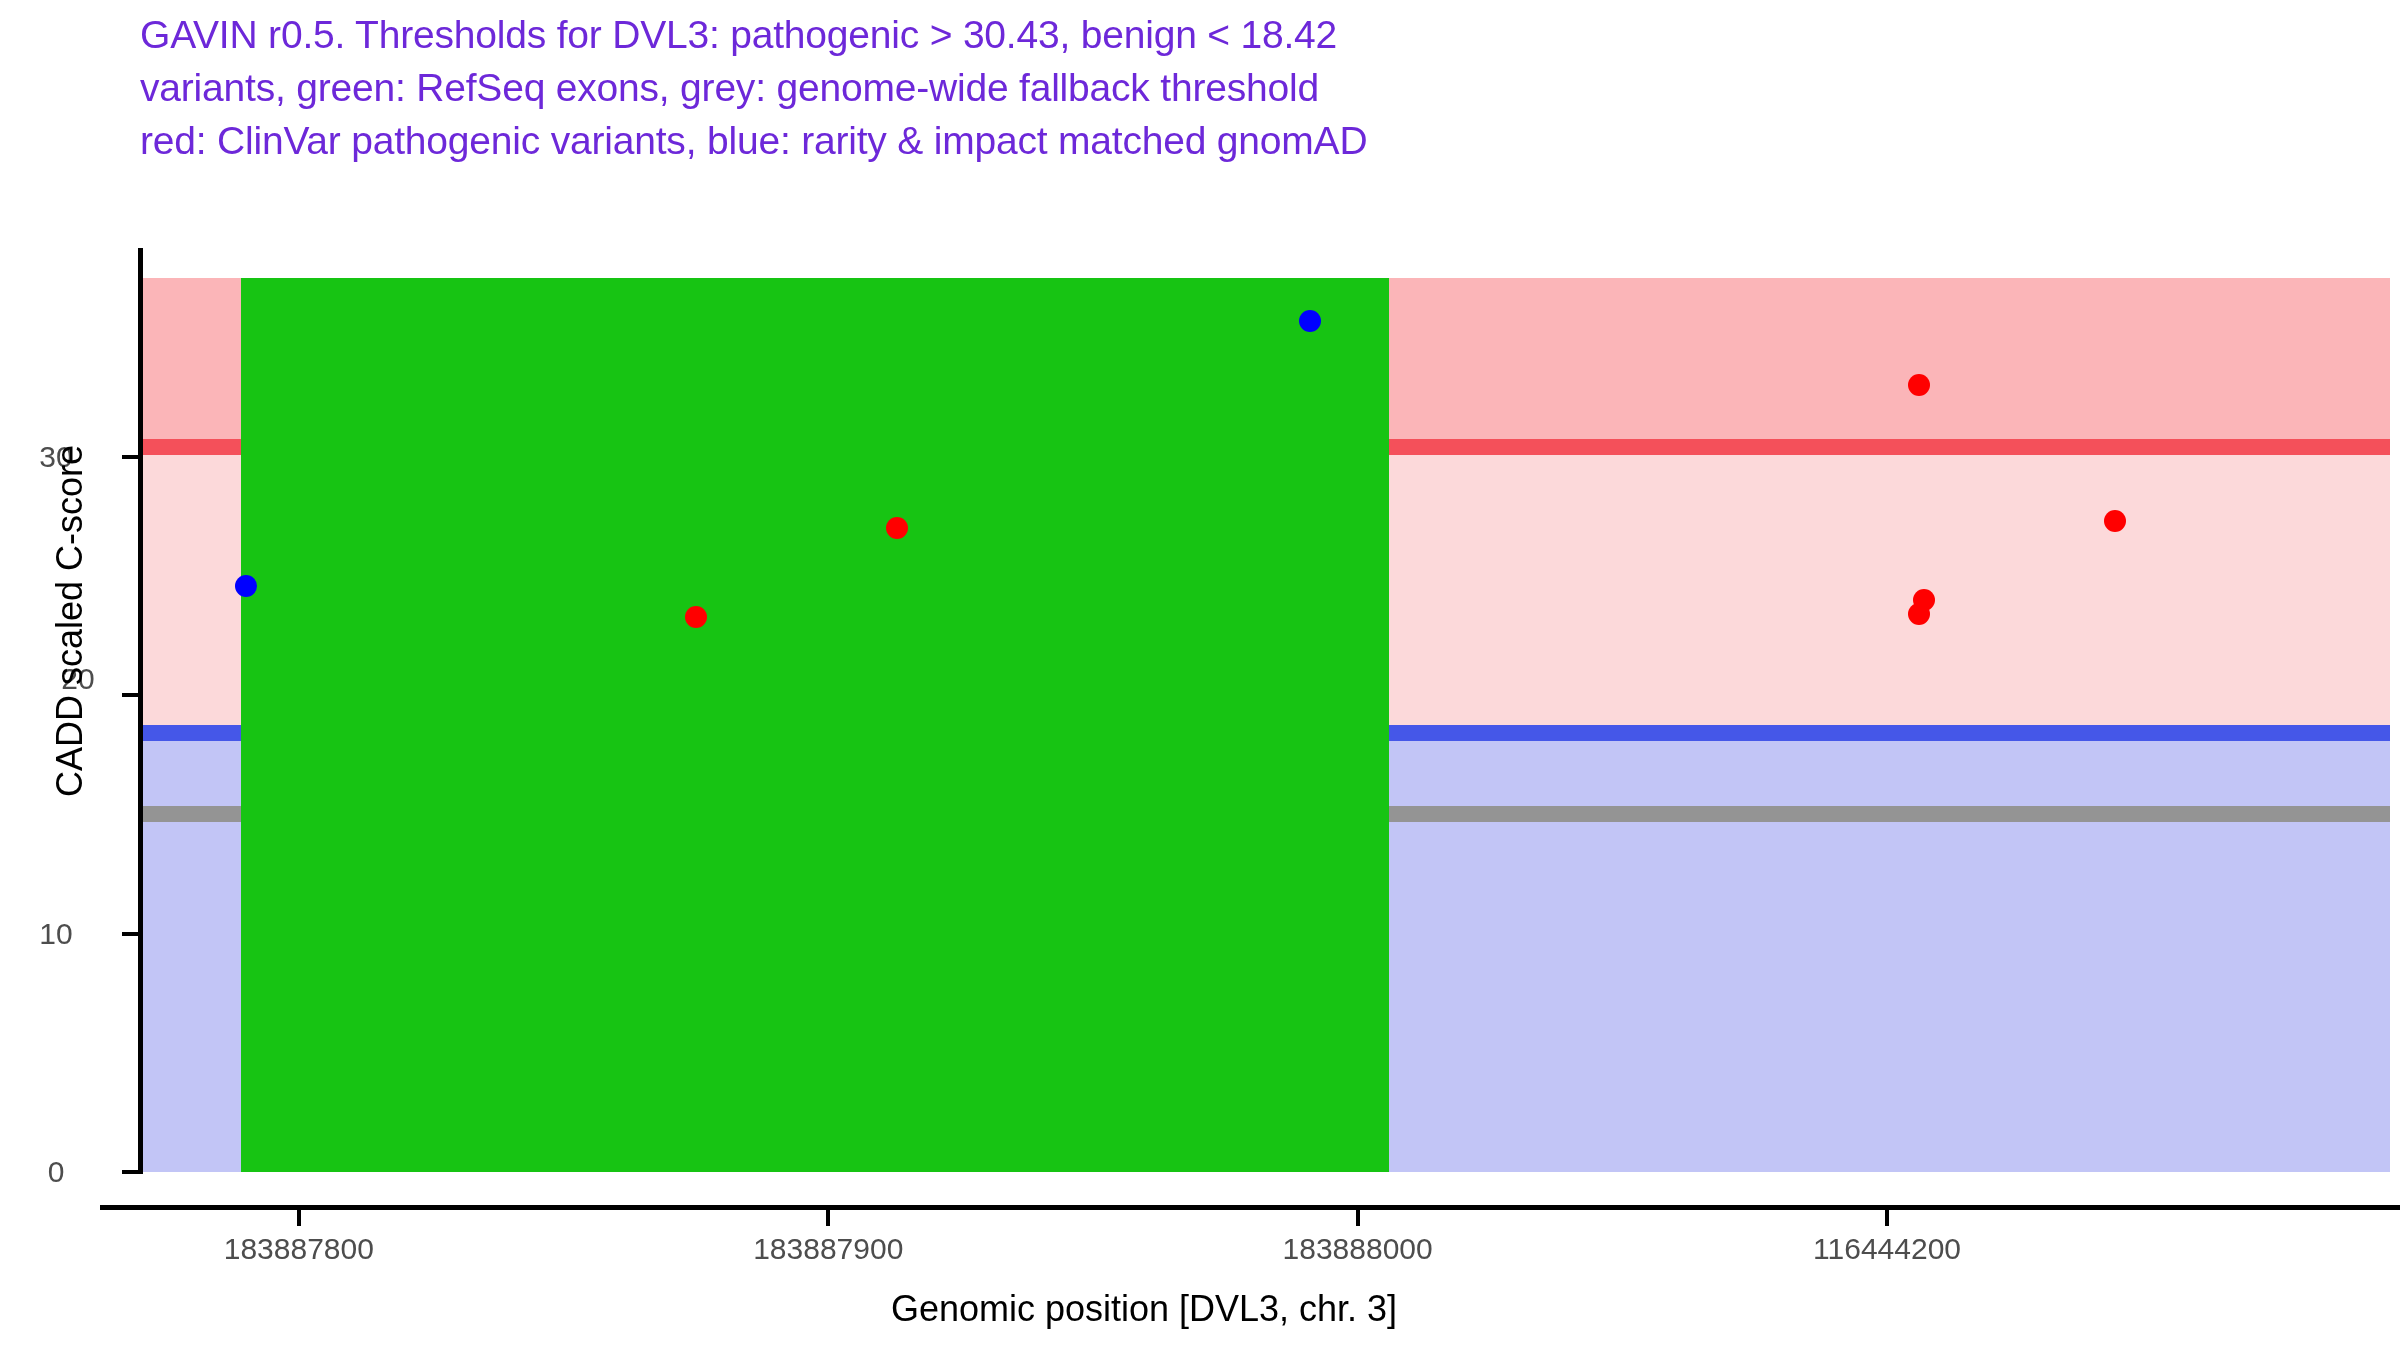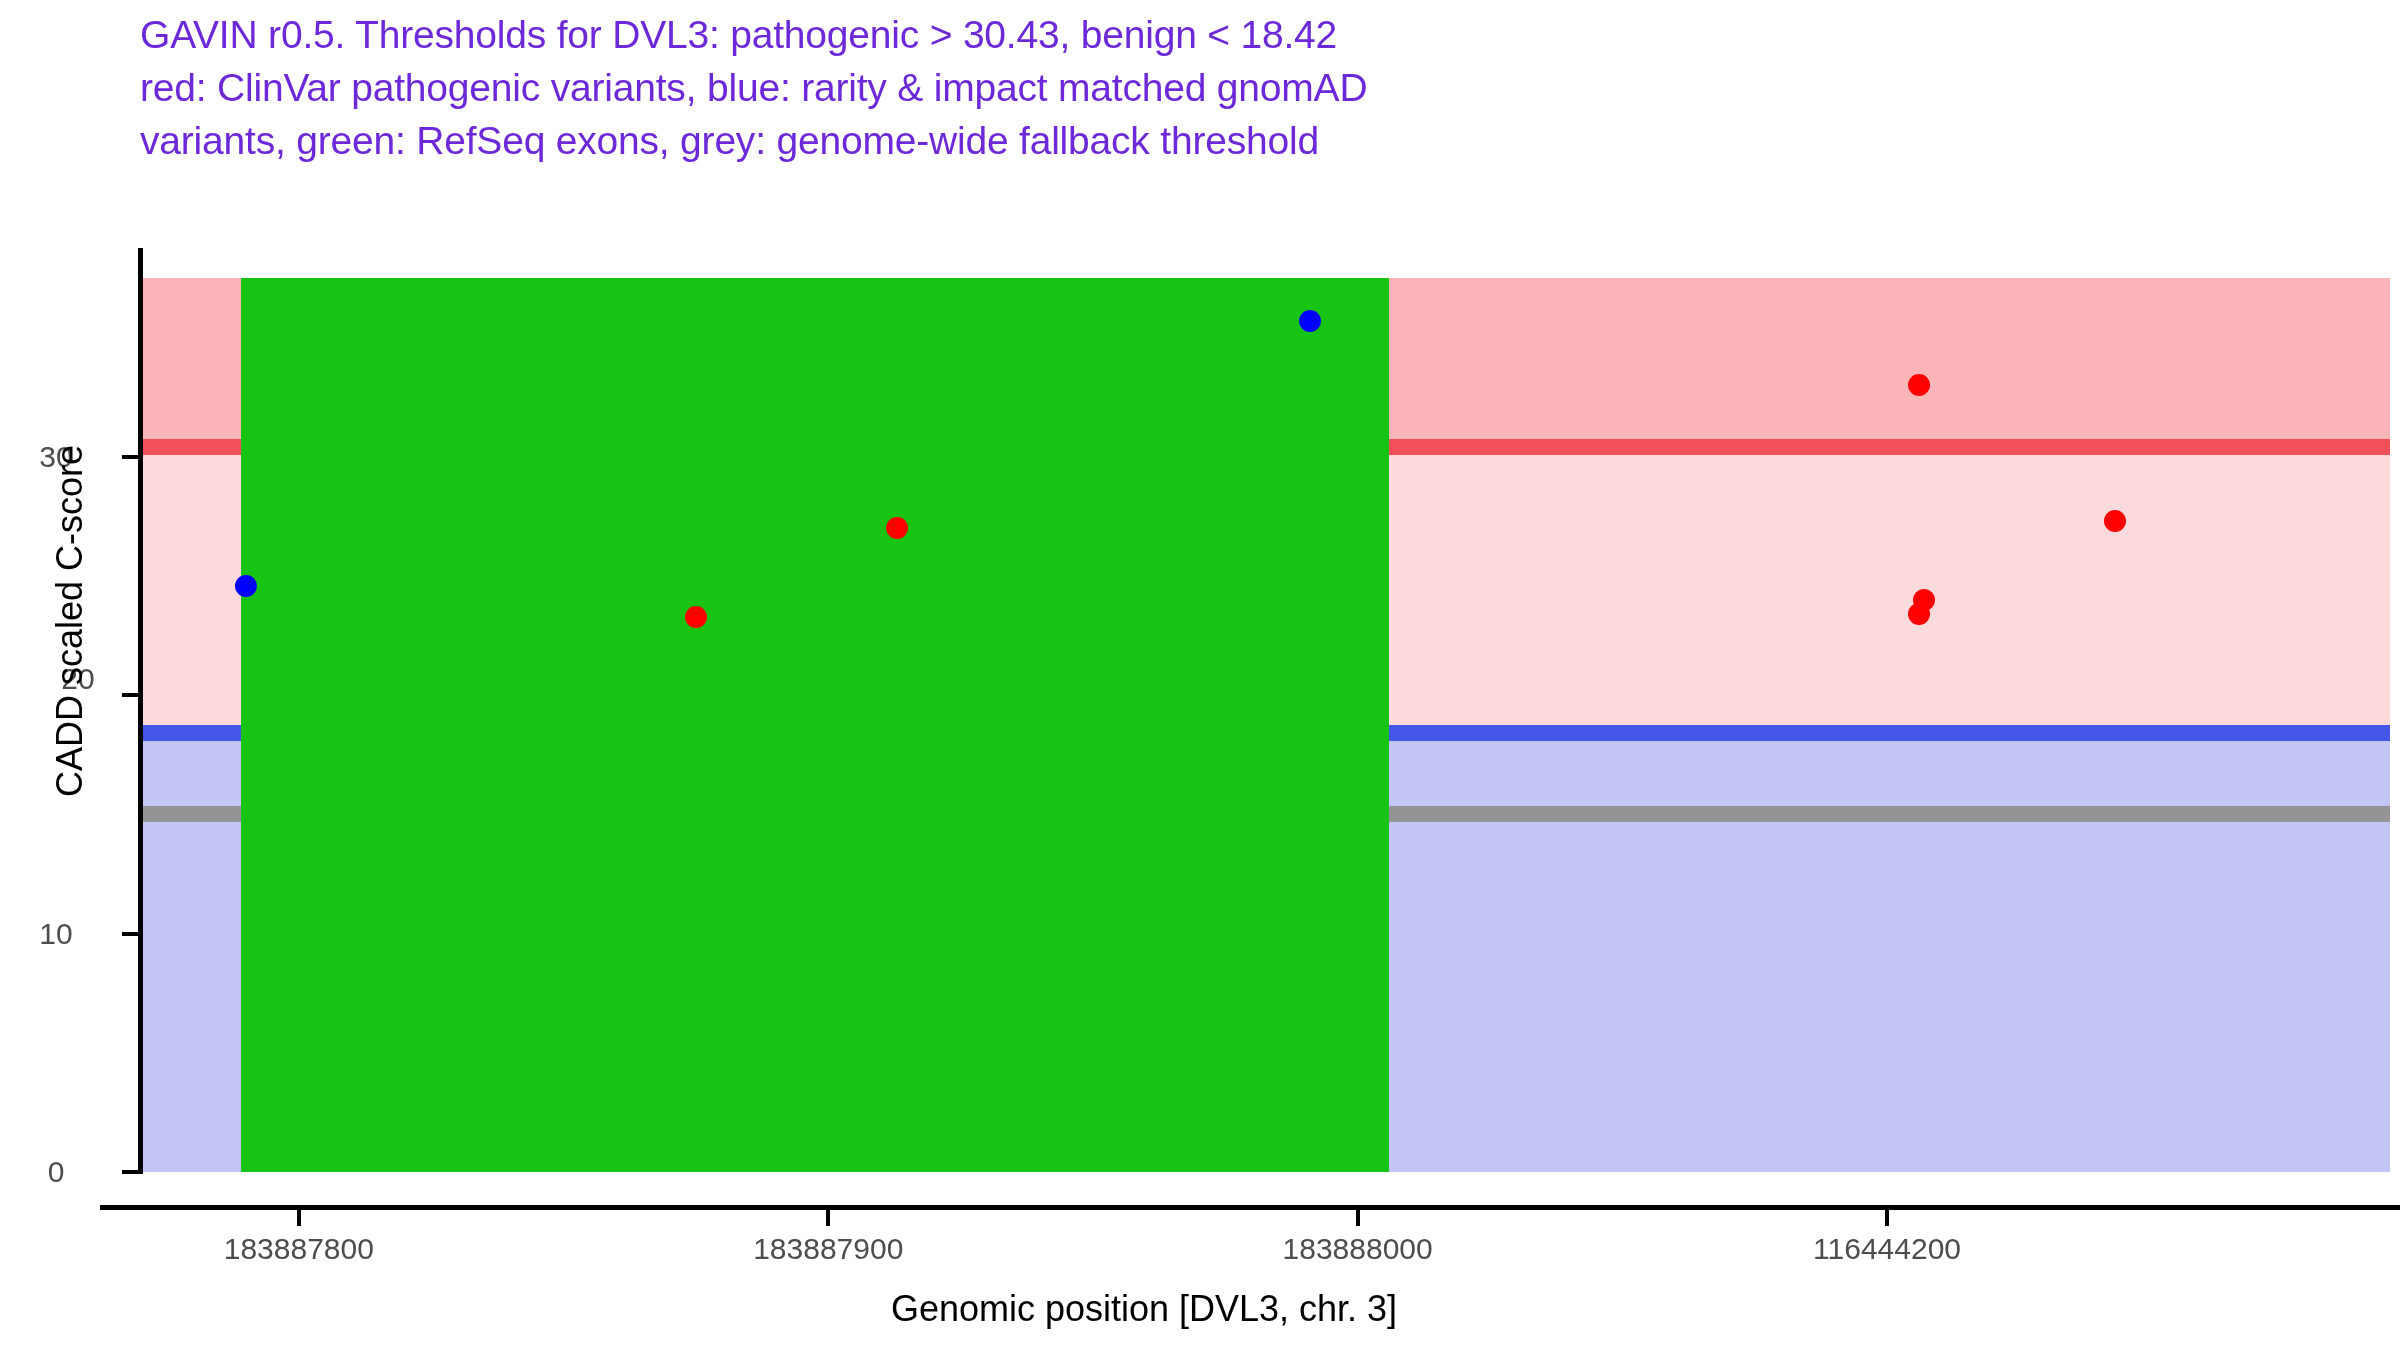--- a/index.html
+++ b/index.html
@@ -52,22 +52,22 @@
     font-size:36px;color:#000;
   }
 </style>
 </head>
 <body>
 
 <div id="page">
 
   <div class="title-block">
     <div class="title-line">GAVIN r0.5. Thresholds for DVL3: pathogenic &gt; 30.43, benign &lt; 18.42</div>
+    <div class="title-line">variants, green: RefSeq exons, grey: genome-wide fallback threshold</div>
     <div class="title-line">red: ClinVar pathogenic variants, blue: rarity &amp; impact matched gnomAD</div>
-    <div class="title-line">variants, green: RefSeq exons, grey: genome-wide fallback threshold</div>
   </div>
 
   <div class="plot">
     <div class="panel" id="panel">
         <div class="band" style="top: 0px; height: 168.549px; background: rgb(251, 181, 184);"></div>
         <div class="band" style="top: 168.549px; height: 286.318px; background: rgb(252, 217, 218);"></div>
         <div class="band" style="top: 454.867px; height: 439.133px; background: rgb(194, 197, 246);"></div>
         <div class="hline" style="top: 160.549px; height: 16px; background: rgb(244, 80, 90);"></div>
         <div class="hline" style="top: 446.867px; height: 16px; background: rgb(69, 87, 232);"></div>
         <div class="hline" style="top: 528.4px; height: 16px; background: rgb(148, 148, 148);"></div>

